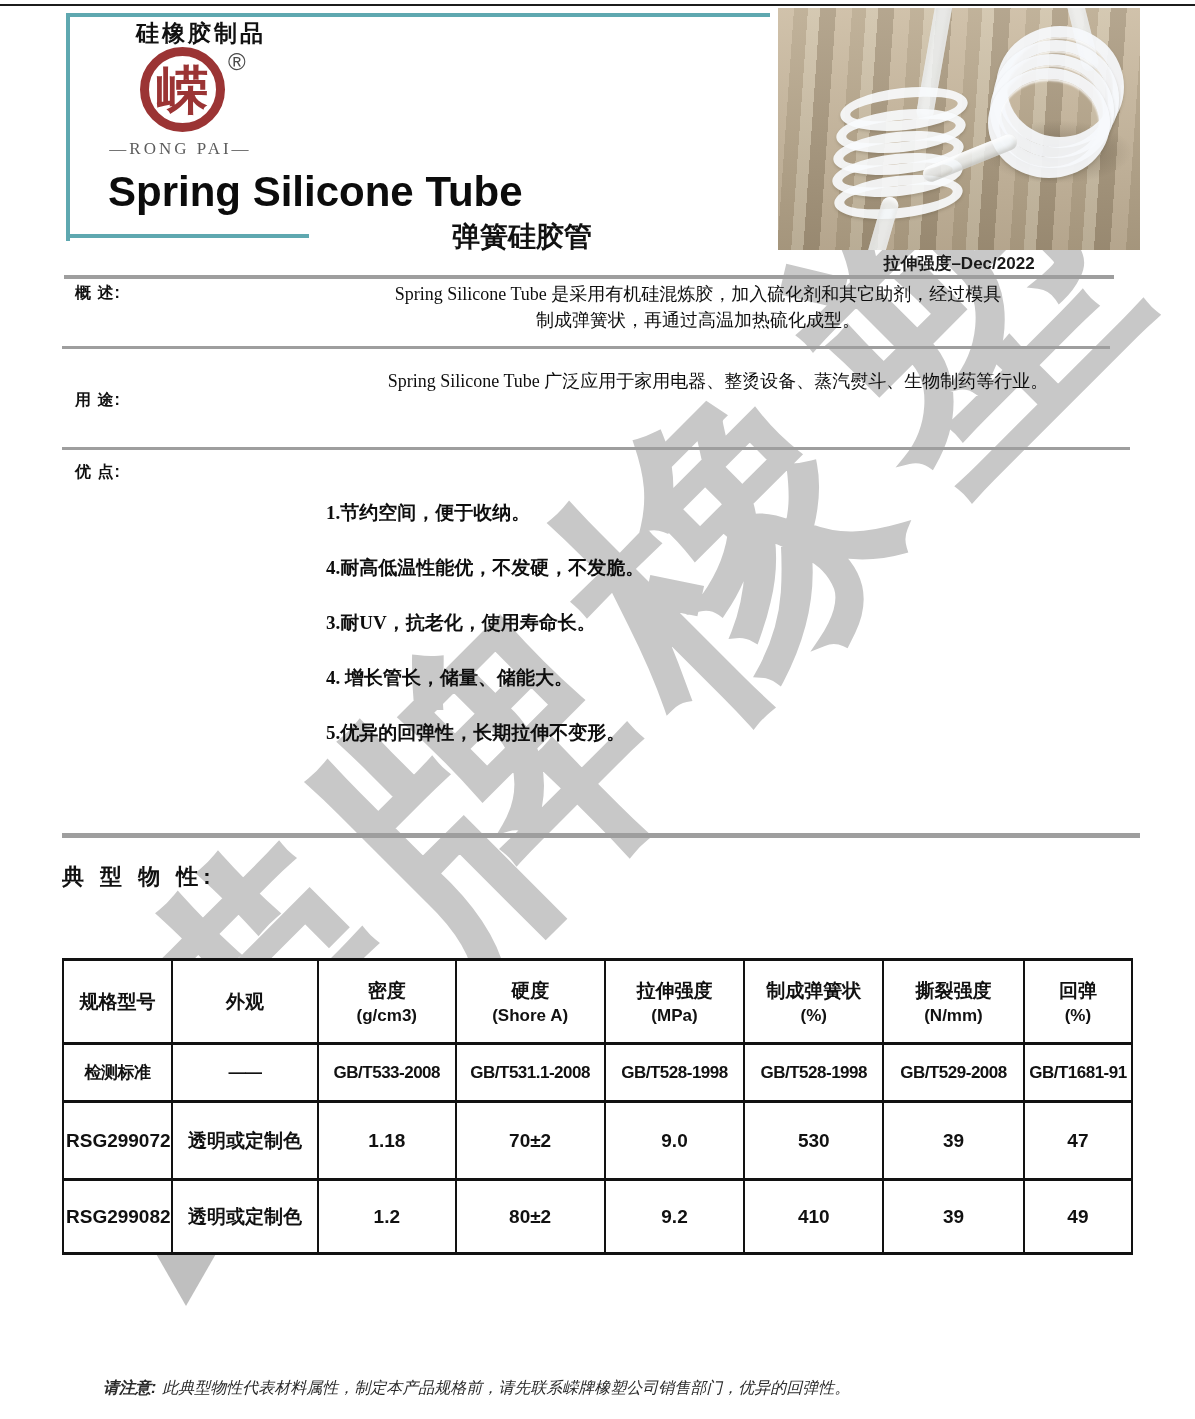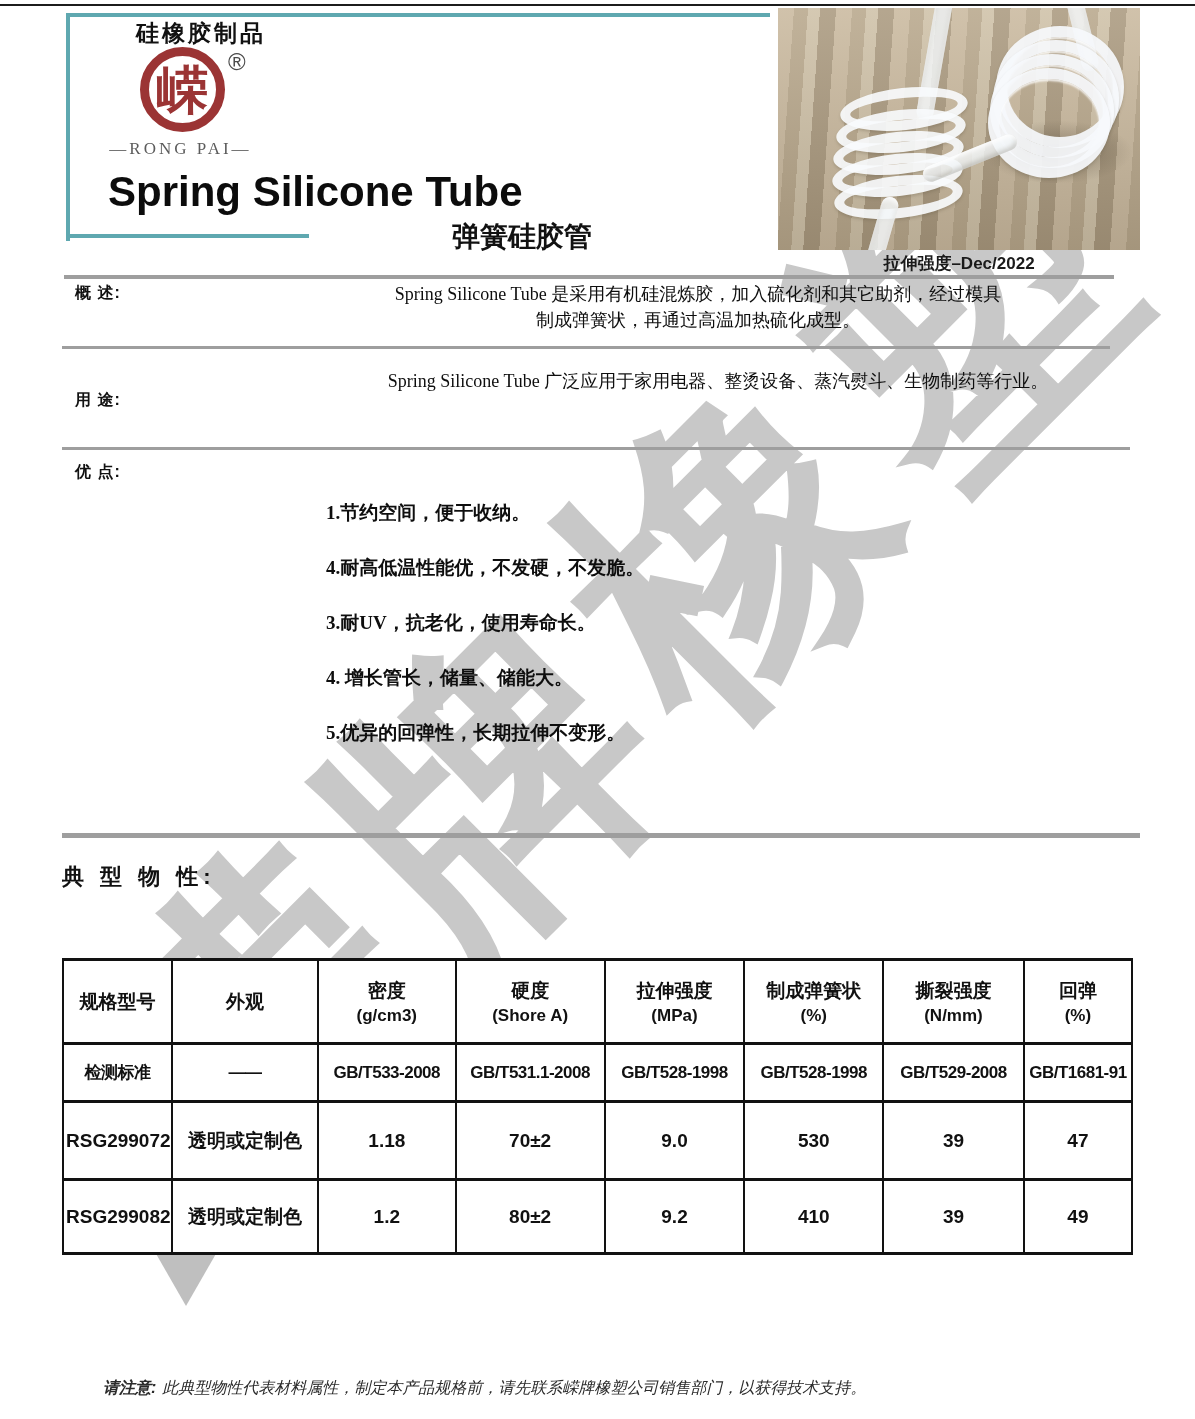--- a/index.html
+++ b/index.html
@@ -226,16 +226,16 @@
       <td class="val-cell">80±2</td>
       <td class="val-cell">9.2</td>
       <td class="val-cell">410</td>
       <td class="val-cell">39</td>
       <td class="val-cell">49</td>
     </tr>
   </tbody>
     </table>
 
   <div class="footer-note">
-    <span class="note-label">请注意:</span><span>此典型物性代表材料属性，制定本产品规格前，请先联系嵘牌橡塑公司销售部门，以获得技术支持。</span>
+    <span class="note-label">请注意:</span><span>此典型物性代表材料属性，制定本产品规格前，请先联系嵘牌橡塑公司销售部门，优异的回弹性。</span>
   </div>
 
 </div>
 
 </body></html>

